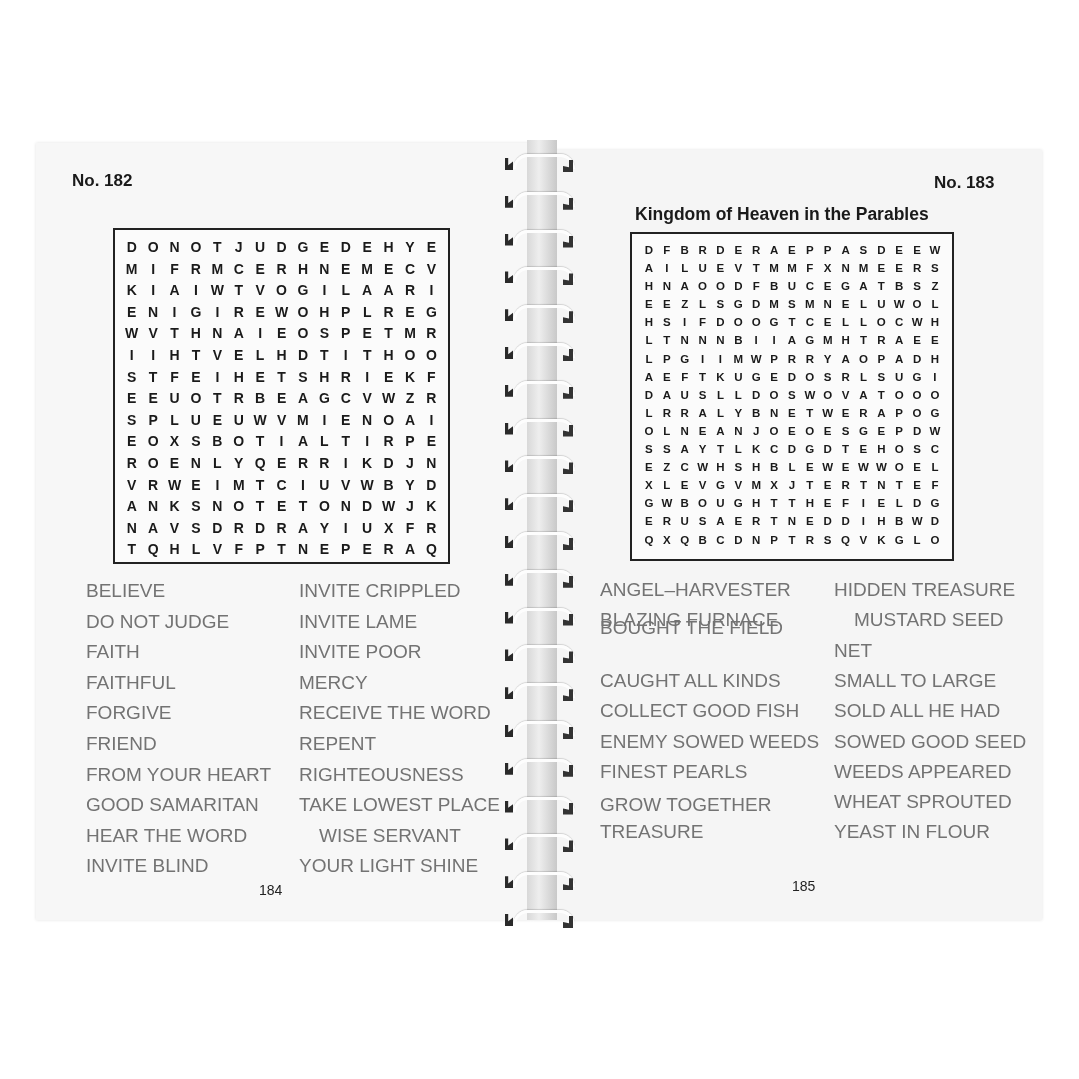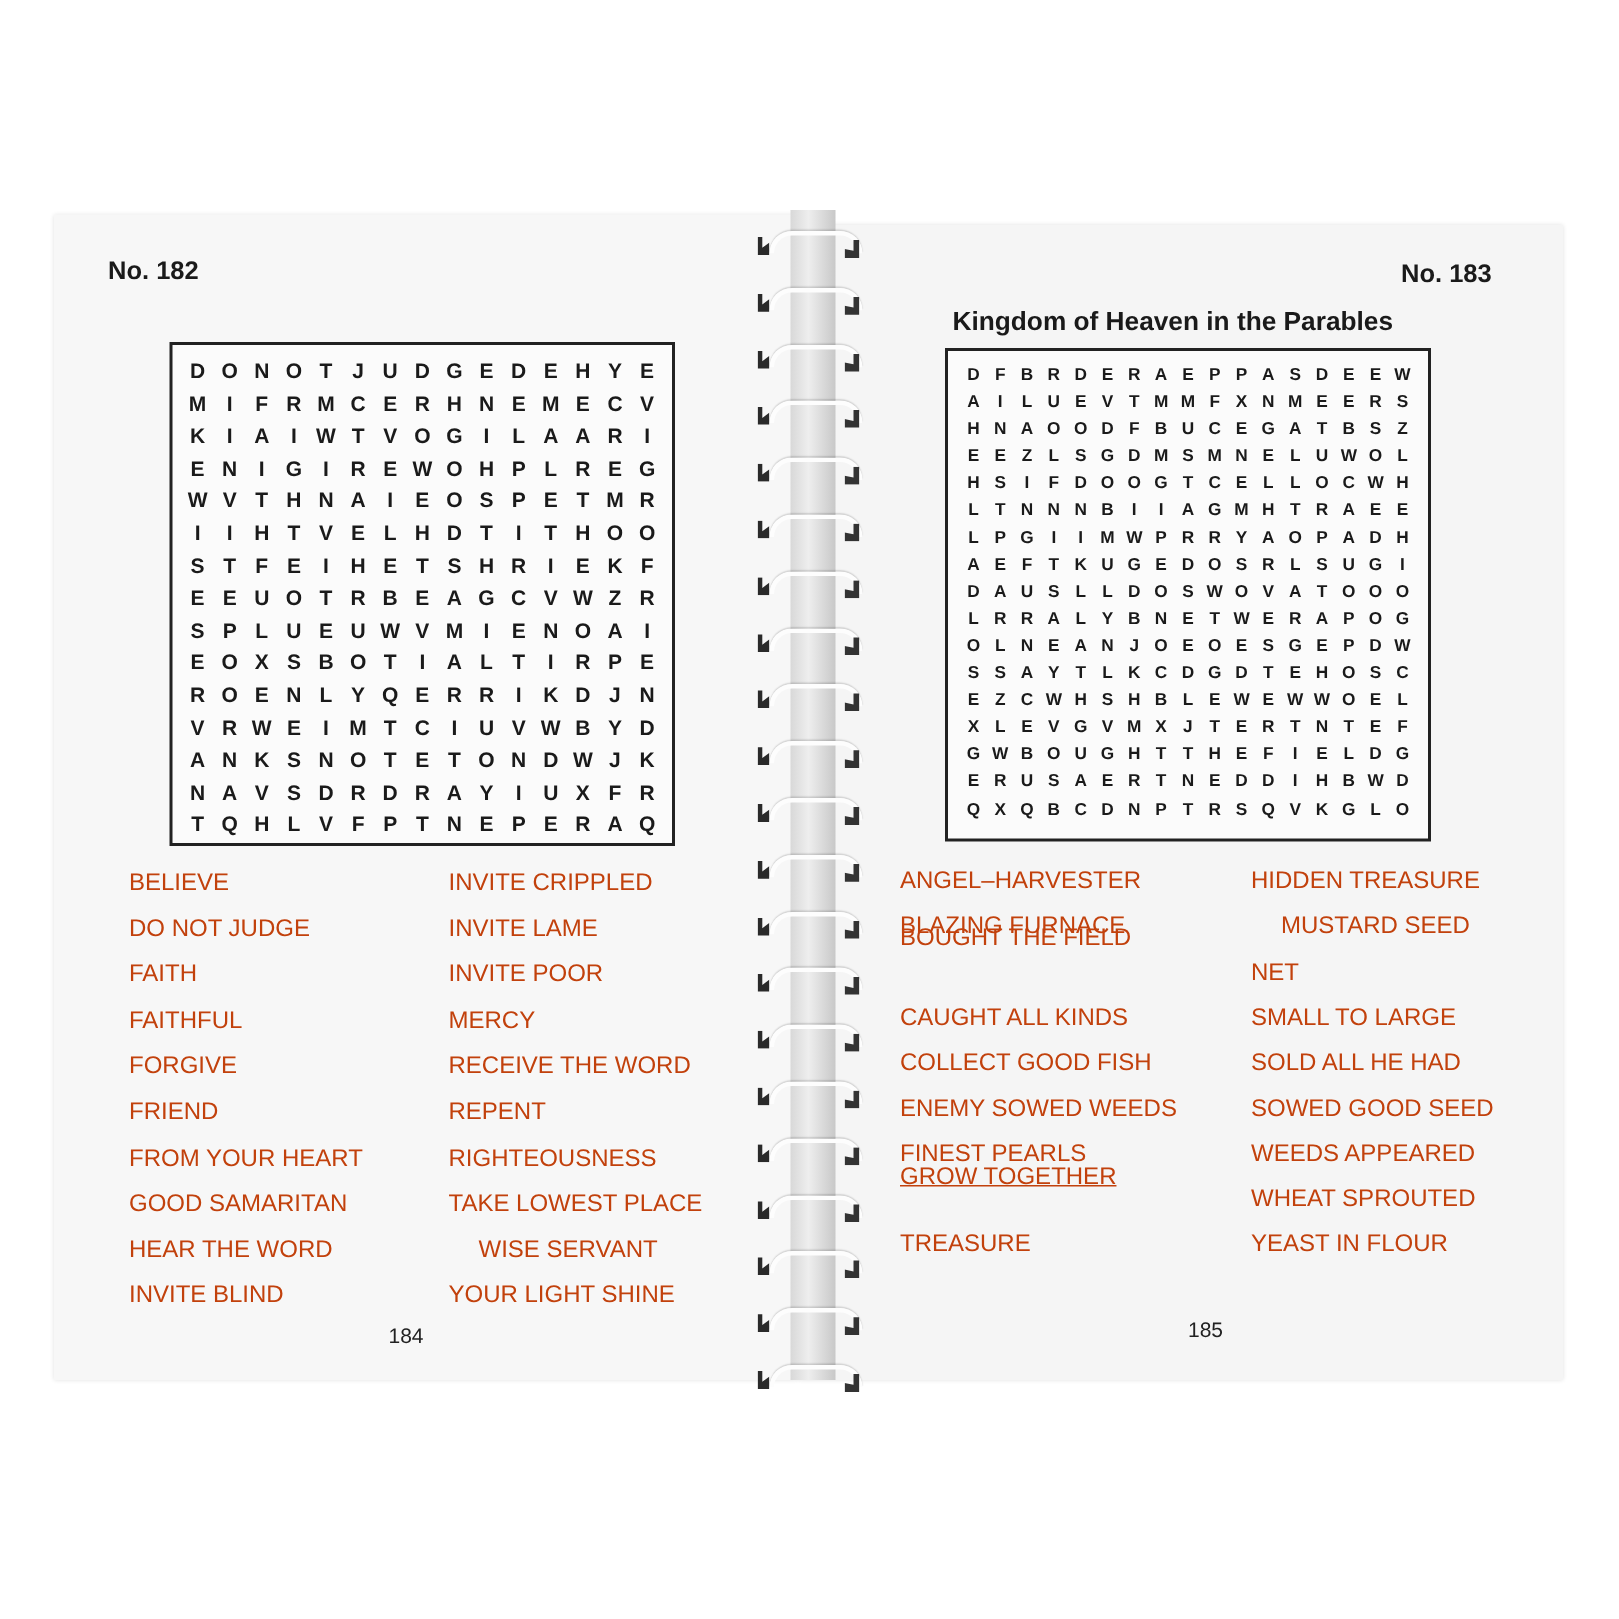--- a/index.html
+++ b/index.html
@@ -11,21 +11,21 @@
   .num { position:absolute; font-weight:bold; font-size:17px; }
   .title { position:absolute; font-weight:bold; font-size:17.5px; white-space:nowrap; }
   .grid { position:absolute; border:2px solid #222; background:#fbfbfb; box-sizing:border-box; }
   .grid-row { display:flex; }
   .cell { text-align:center; font-weight:bold; }
   #grid-left { left:77px; top:85px; width:337px; height:336px; padding:7px 6px; }
   #grid-left .cell { width:23.3px; height:21.6px; line-height:21.6px; font-size:14px; }
   #grid-right { left:98px; top:82px; width:324px; height:329px; padding:7px 8px; }
   #grid-right .cell { width:18.8px; height:18.1px; line-height:18.1px; font-size:11.5px; }
   .words { position:absolute; }
-  .word { position:absolute; font-size:16px; white-space:nowrap; color:#c2410c; }
+  .word { position:absolute; font-size:19px; white-space:nowrap; color:#737373; }
   .pgnum { position:absolute; font-size:14px; color:#222; }
   #spiral { position:absolute; left:497px; top:140px; width:90px; height:780px; }
   .spine { position:absolute; left:30px; top:0; width:30px; height:780px;
            background:linear-gradient(90deg,#d8d8d8,#eeeeee 40%,#c8c8c8); }
   .ring { position:absolute; left:8px; width:68px; height:16px; }
   .ring .loop { position:absolute; left:8px; top:0; width:56px; height:12px; border:3px solid #fdfdfd;
                border-bottom:none; border-radius:30px 30px 0 0; box-shadow:0 -1px 1px rgba(0,0,0,0.15); }
   .ring .hole-l { position:absolute; left:0; top:4px; width:8px; height:12px; background:#2a2a2a; clip-path:polygon(0 0,40% 0,40% 60%,100% 30%,100% 100%,0 100%); }
   .ring .hole-r { position:absolute; right:0; top:6px; width:10px; height:12px; background:#333; clip-path:polygon(60% 0,100% 0,100% 100%,0 100%,0 50%,60% 60%); }
 </style>
@@ -645,21 +645,21 @@
       </div>
     </div>
   <div class="words" id="words-right">
       <div class="word" style="left: 68px; top: 429px;">ANGEL–HARVESTER</div>
       <div class="word" style="left: 68px; top: 459.3px;">BLAZING FURNACE</div>
       <div class="word" style="left: 68px; top: 467px;">BOUGHT THE FIELD</div>
       <div class="word" style="left: 68px; top: 519.9px;">CAUGHT ALL KINDS</div>
       <div class="word" style="left: 68px; top: 550.2px;">COLLECT GOOD FISH</div>
       <div class="word" style="left: 68px; top: 580.5px;">ENEMY SOWED WEEDS</div>
       <div class="word" style="left: 68px; top: 610.8px;">FINEST PEARLS</div>
-      <div class="word" style="left: 68px; top: 626px; text-decoration: underline;">GROW TOGETHER</div>
+      <div class="word" style="left: 68px; top: 644px;">GROW TOGETHER</div>
       <div class="word" style="left: 68px; top: 671.4px;">TREASURE</div>
       <div class="word" style="left: 302px; top: 429px;">HIDDEN TREASURE</div>
       <div class="word" style="left: 302px; top: 459.3px; margin-left: 20px;">MUSTARD SEED</div>
       <div class="word" style="left: 302px; top: 489.6px;">NET</div>
       <div class="word" style="left: 302px; top: 519.9px;">SMALL TO LARGE</div>
       <div class="word" style="left: 302px; top: 550.2px;">SOLD ALL HE HAD</div>
       <div class="word" style="left: 302px; top: 580.5px;">SOWED GOOD SEED</div>
       <div class="word" style="left: 302px; top: 610.8px;">WEEDS APPEARED</div>
       <div class="word" style="left: 302px; top: 641.1px;">WHEAT SPROUTED</div>
       <div class="word" style="left: 302px; top: 671.4px;">YEAST IN FLOUR</div>

